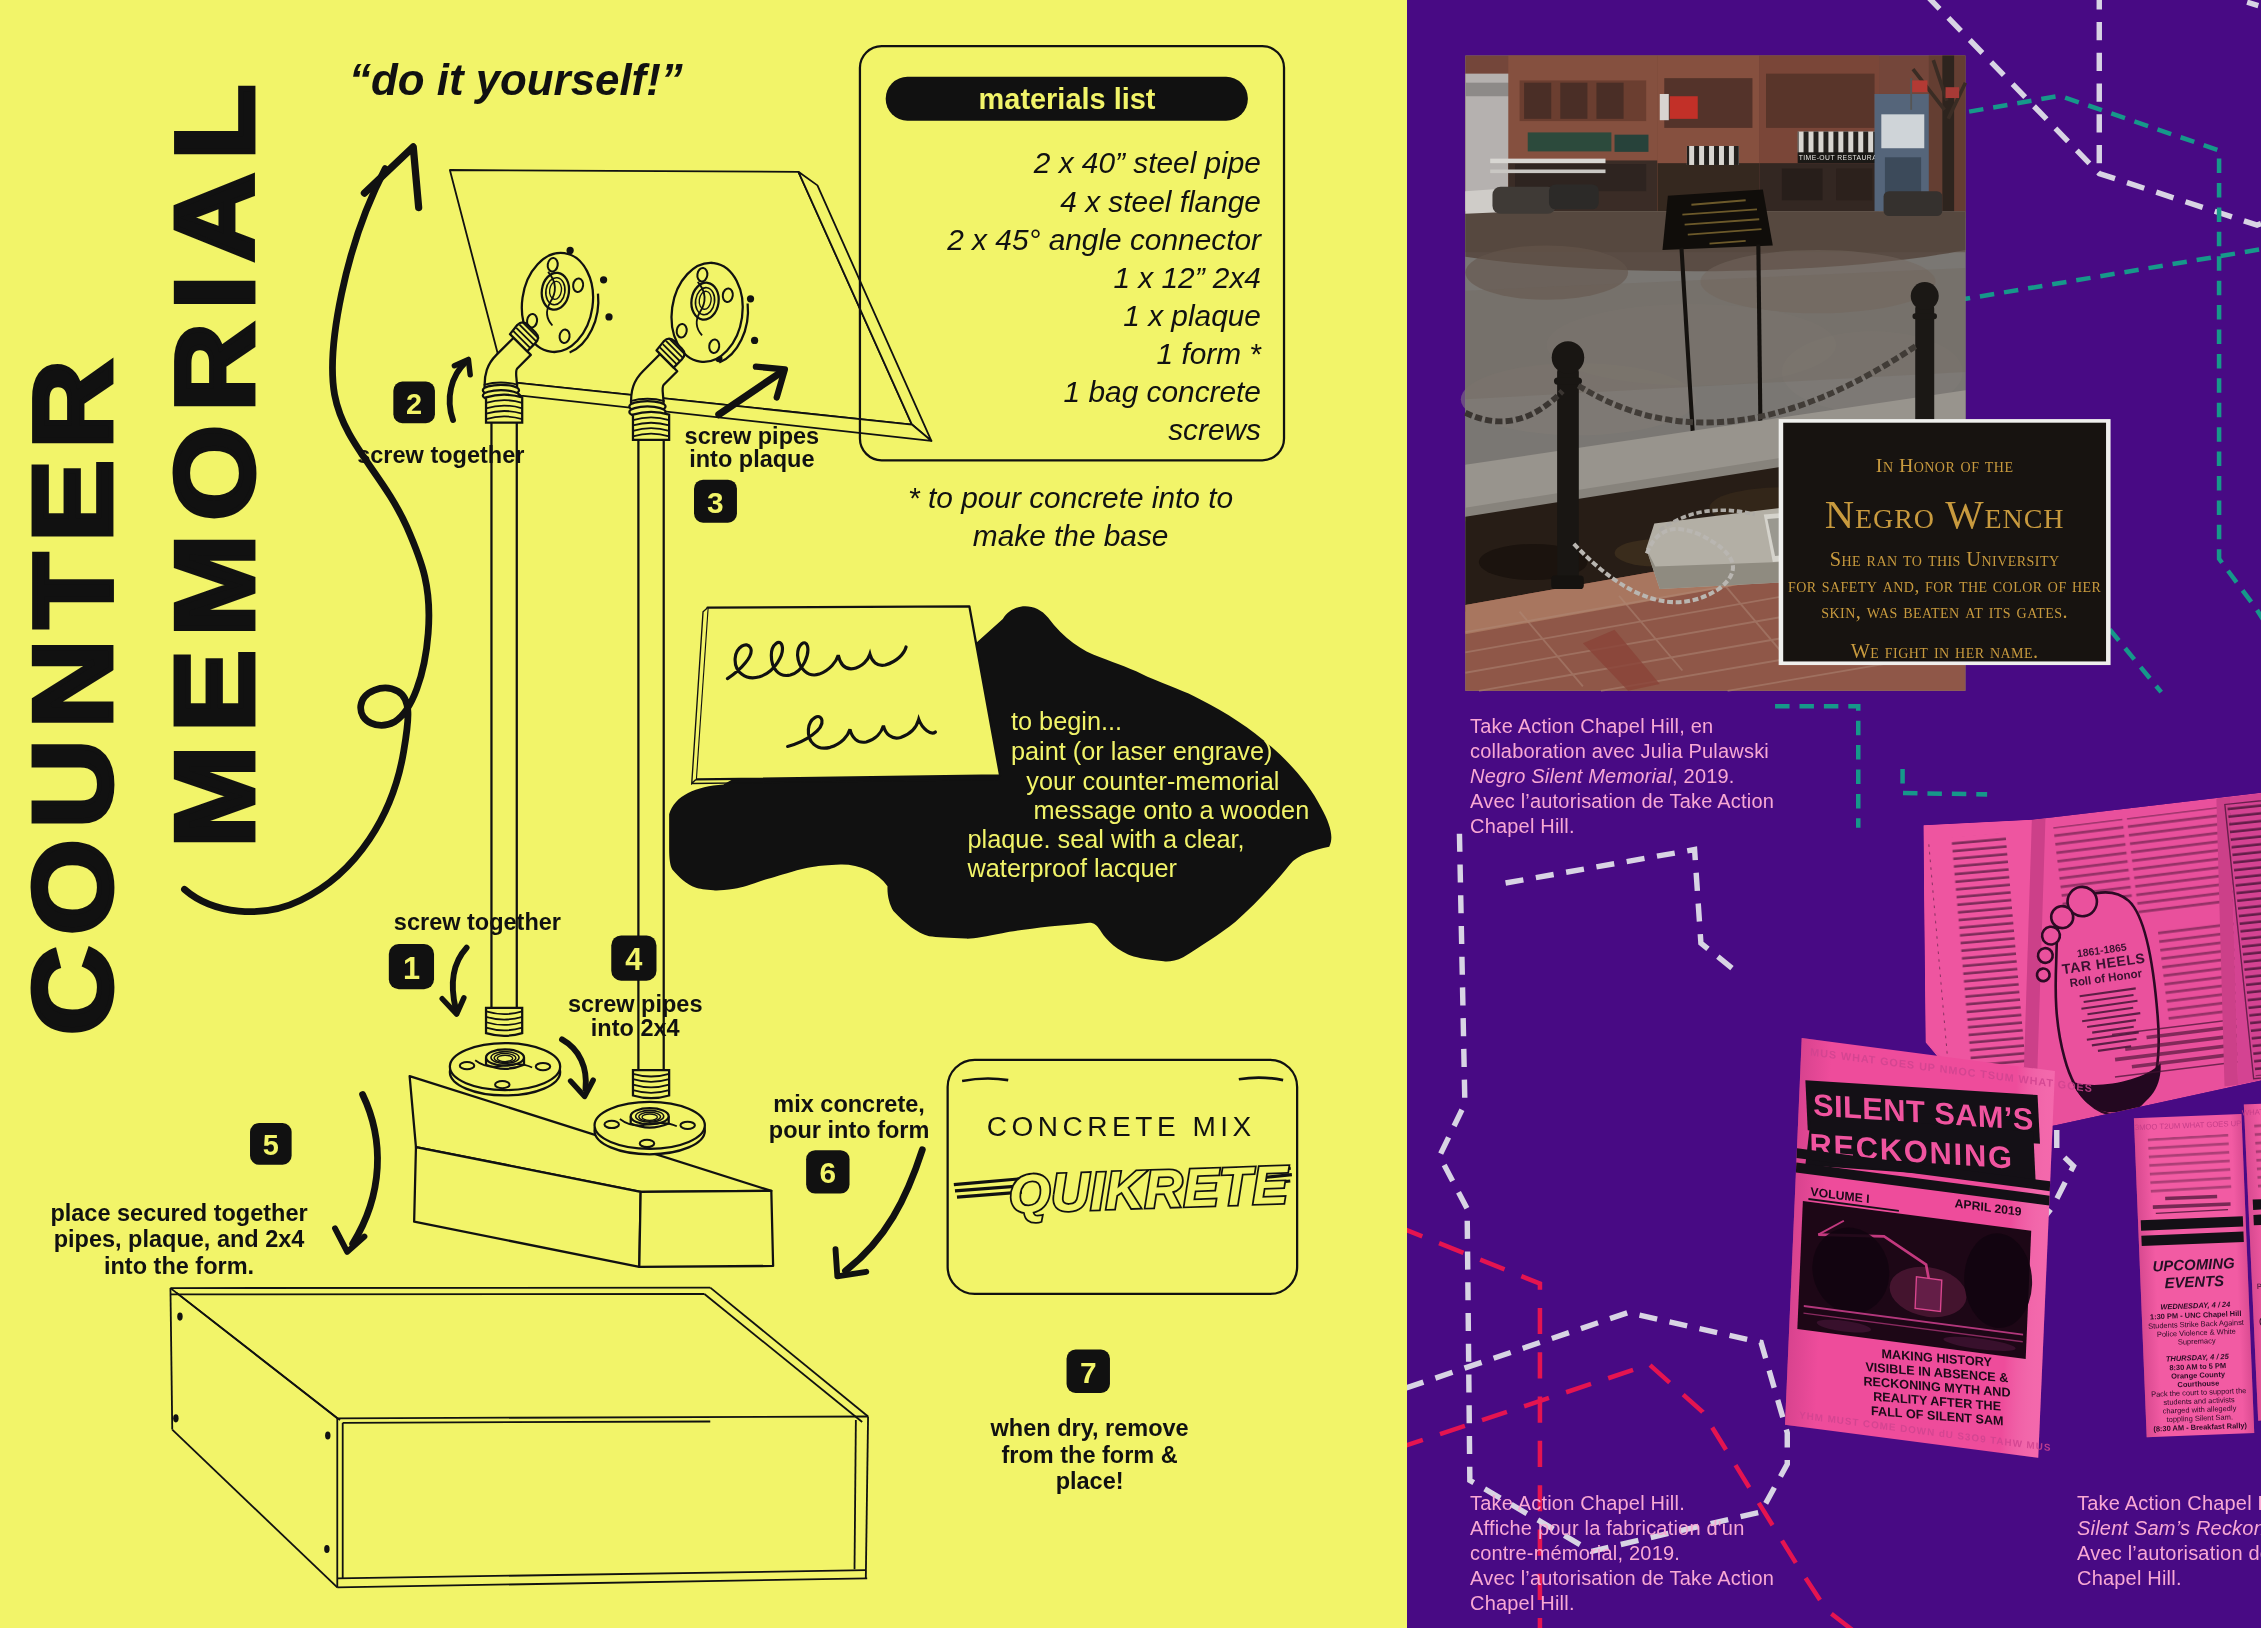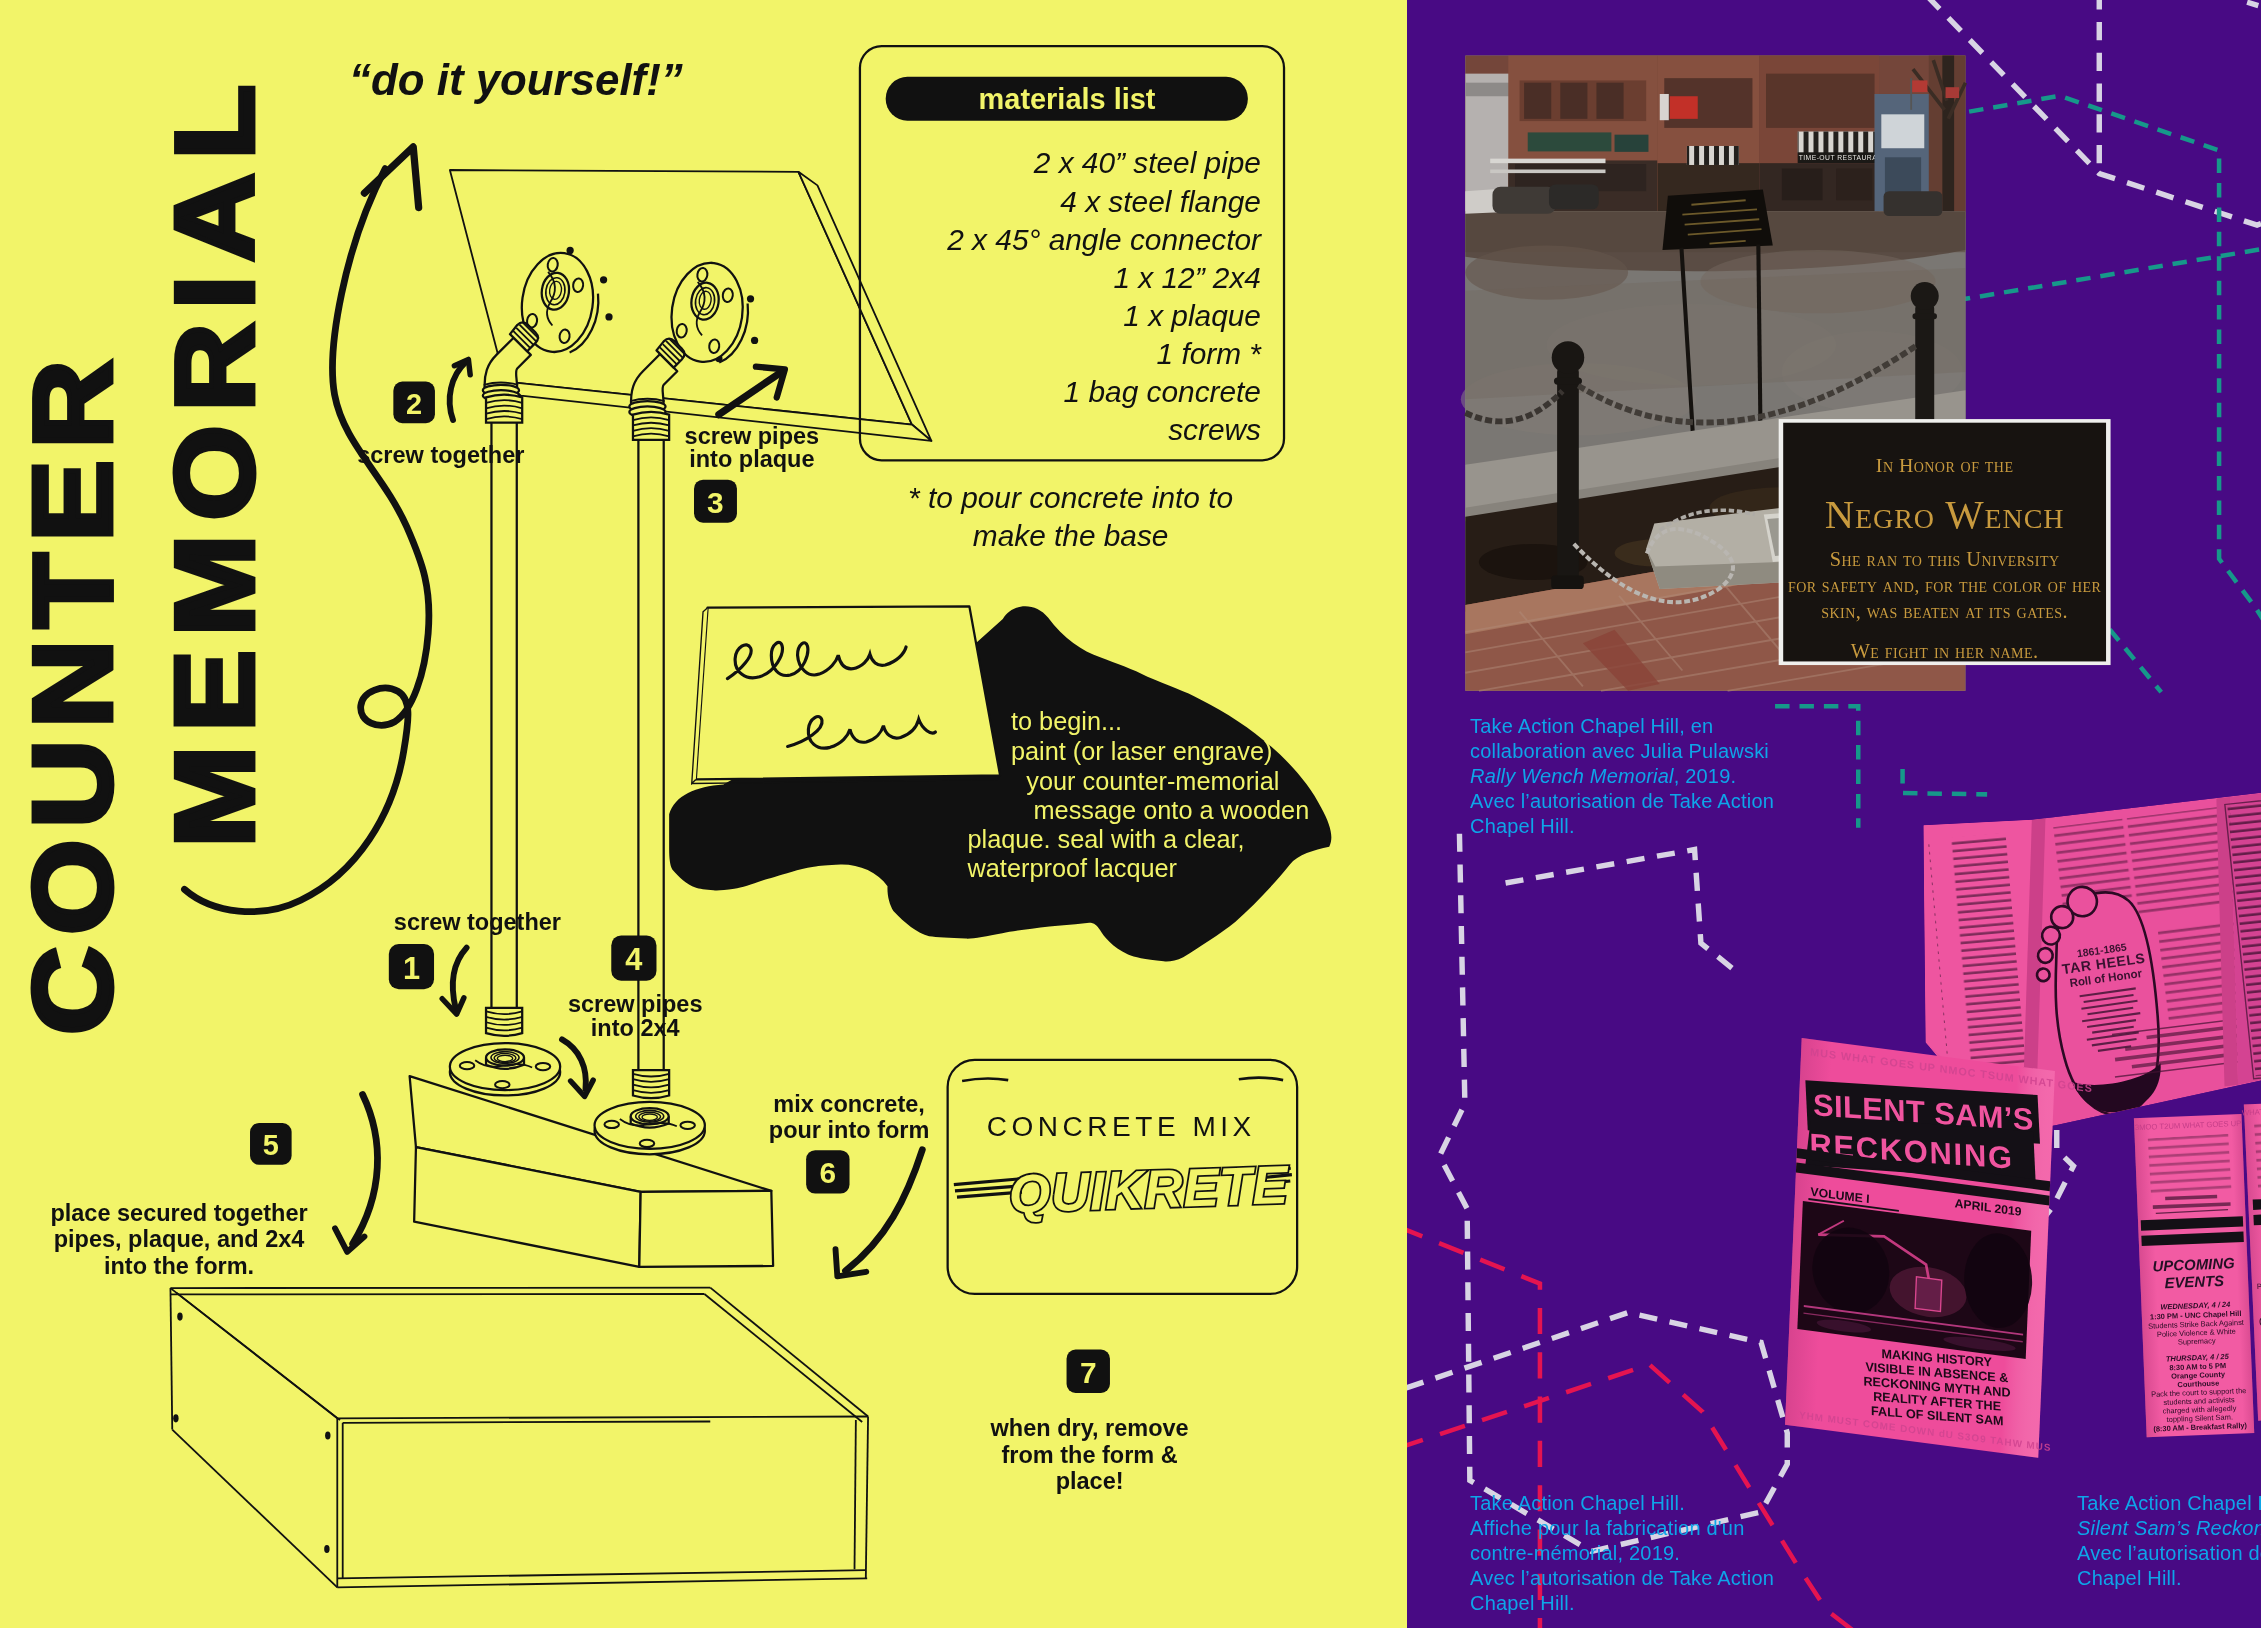--- a/index.html
+++ b/index.html
@@ -1,16 +1,16 @@
 <!DOCTYPE html>
 <html style="font-size:7.2px"><head><meta charset="utf-8"><style>
 html,body{margin:0;padding:0;background:#f2f469}
 #page{font-family:"Liberation Sans",sans-serif;position:relative;width:2443px;height:1629px;background:#f2f469;overflow:hidden;font-family:"Liberation Sans",sans-serif}
 #right{position:absolute;left:1407px;top:0;width:1035px;height:1629px;background:#480a84;overflow:hidden}
-.cap{position:absolute;color:#0ea5e9;font-size:20px;line-height:25px;letter-spacing:0.2px}
+.cap{position:absolute;color:#f9a8d4;font-size:20px;line-height:25px;letter-spacing:0.2px}
 </style></head><body>
 <div id="page">
 
 <svg id="left" style="position:absolute;left:0;top:0" width="1407" height="1629" viewBox="0 0 3112 3601">
 <defs>
 <g id="flangeflat">
   <ellipse cx="0" cy="20" rx="122" ry="52" fill="#f2f469" stroke="#111" stroke-width="5"></ellipse>
   <ellipse cx="0" cy="8" rx="122" ry="52" fill="#f2f469" stroke="#111" stroke-width="5"></ellipse>
   <path d="M -42,-10 Q 0,-28 42,-10 L 42,4 Q 0,22 -42,4 Z" fill="#f2f469" stroke="#111" stroke-width="5"></path>
   <ellipse cx="0" cy="-12" rx="42" ry="18" fill="#f2f469" stroke="#111" stroke-width="5"></ellipse>
@@ -606,20 +606,20 @@
   <stop offset="0.15" stop-color="#b93579" stop-opacity="0"></stop>
   <stop offset="0.9" stop-color="#b93579" stop-opacity="0"></stop>
   <stop offset="1" stop-color="#b93579" stop-opacity="0.4"></stop>
 </linearGradient>
 <pattern id="awn" width="22" height="48" patternUnits="userSpaceOnUse">
   <rect x="0" y="0" width="11" height="48" fill="#23201d"></rect>
 </pattern>
 </defs>
 </svg>
 
-<div class="cap" style="left:63px;top:714px">Take Action Chapel Hill, en<br>collaboration avec Julia Pulawski<br><i>Rally Wench Memorial</i>, 2019.<br>Avec l’autorisation de Take Action<br>Chapel Hill.</div>
+<div class="cap" style="left:63px;top:714px">Take Action Chapel Hill, en<br>collaboration avec Julia Pulawski<br><i>Negro Silent Memorial</i>, 2019.<br>Avec l’autorisation de Take Action<br>Chapel Hill.</div>
 
 <div class="cap" style="left:63px;top:1491px">Take Action Chapel Hill.<br>Affiche pour la fabrication d'un<br>contre-mémorial, 2019.<br>Avec l’autorisation de Take Action<br>Chapel Hill.</div>
 
 <div class="cap" style="left:670px;top:1491px">Take Action Chapel Hill.<br><i>Silent Sam’s Reckoning Zine</i>, 2019.<br>Avec l’autorisation de Take Action<br>Chapel Hill.</div>
 </div>
 </div>
 
 
 </body></html>

